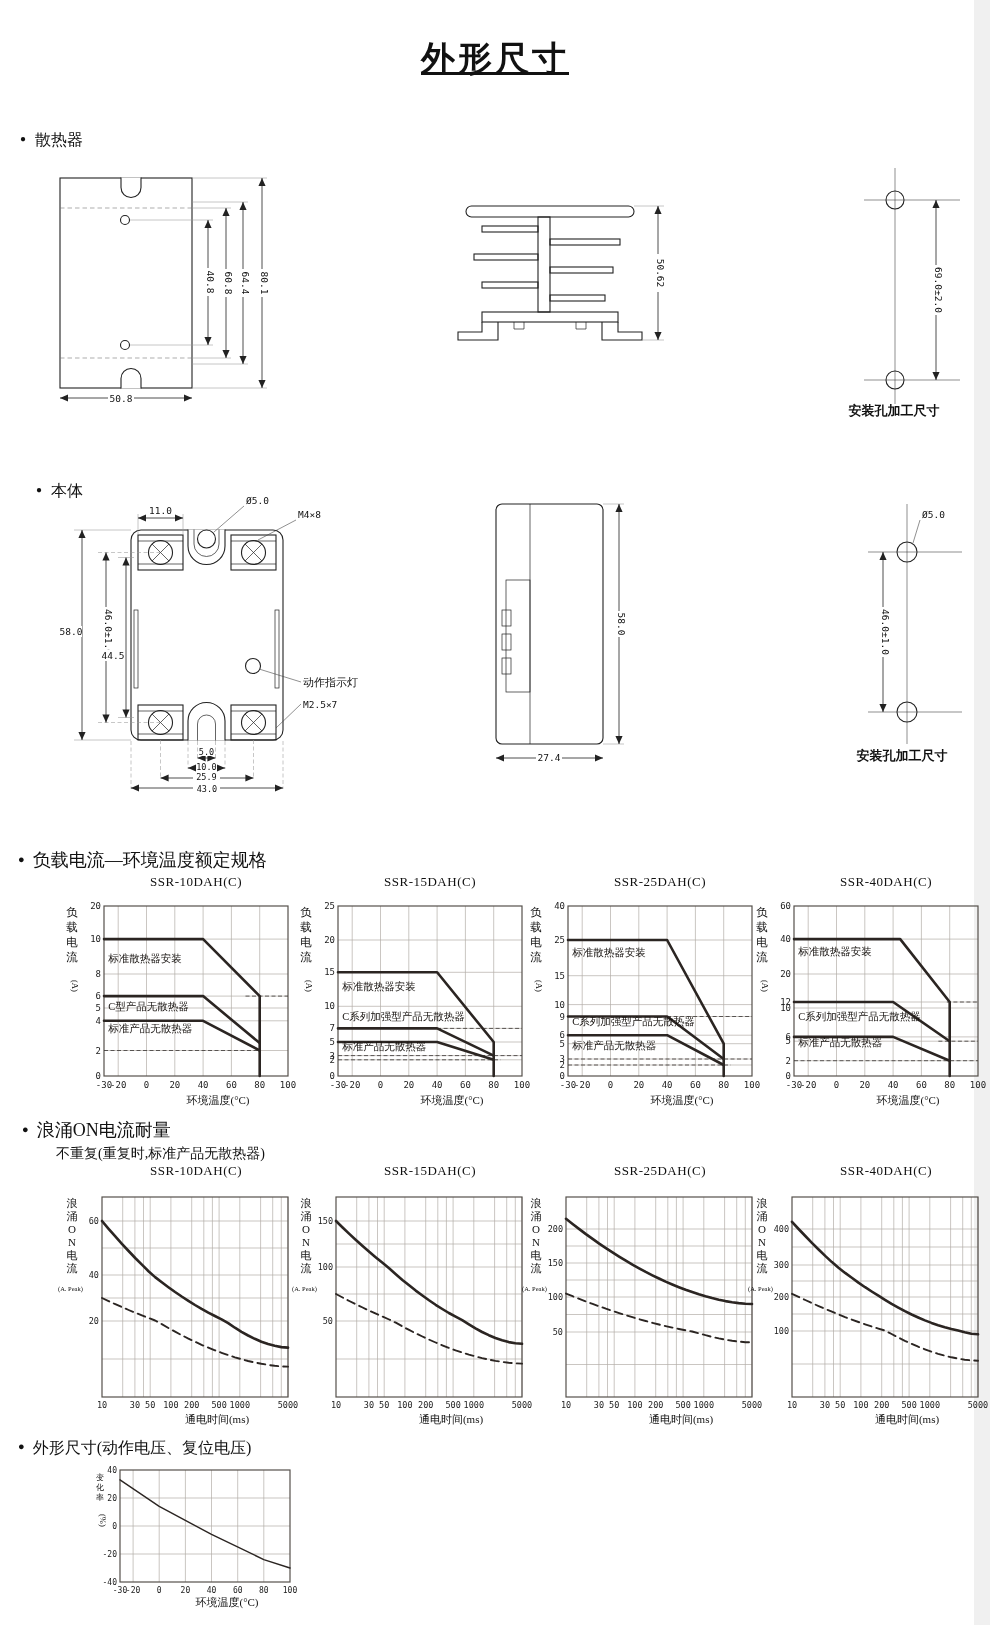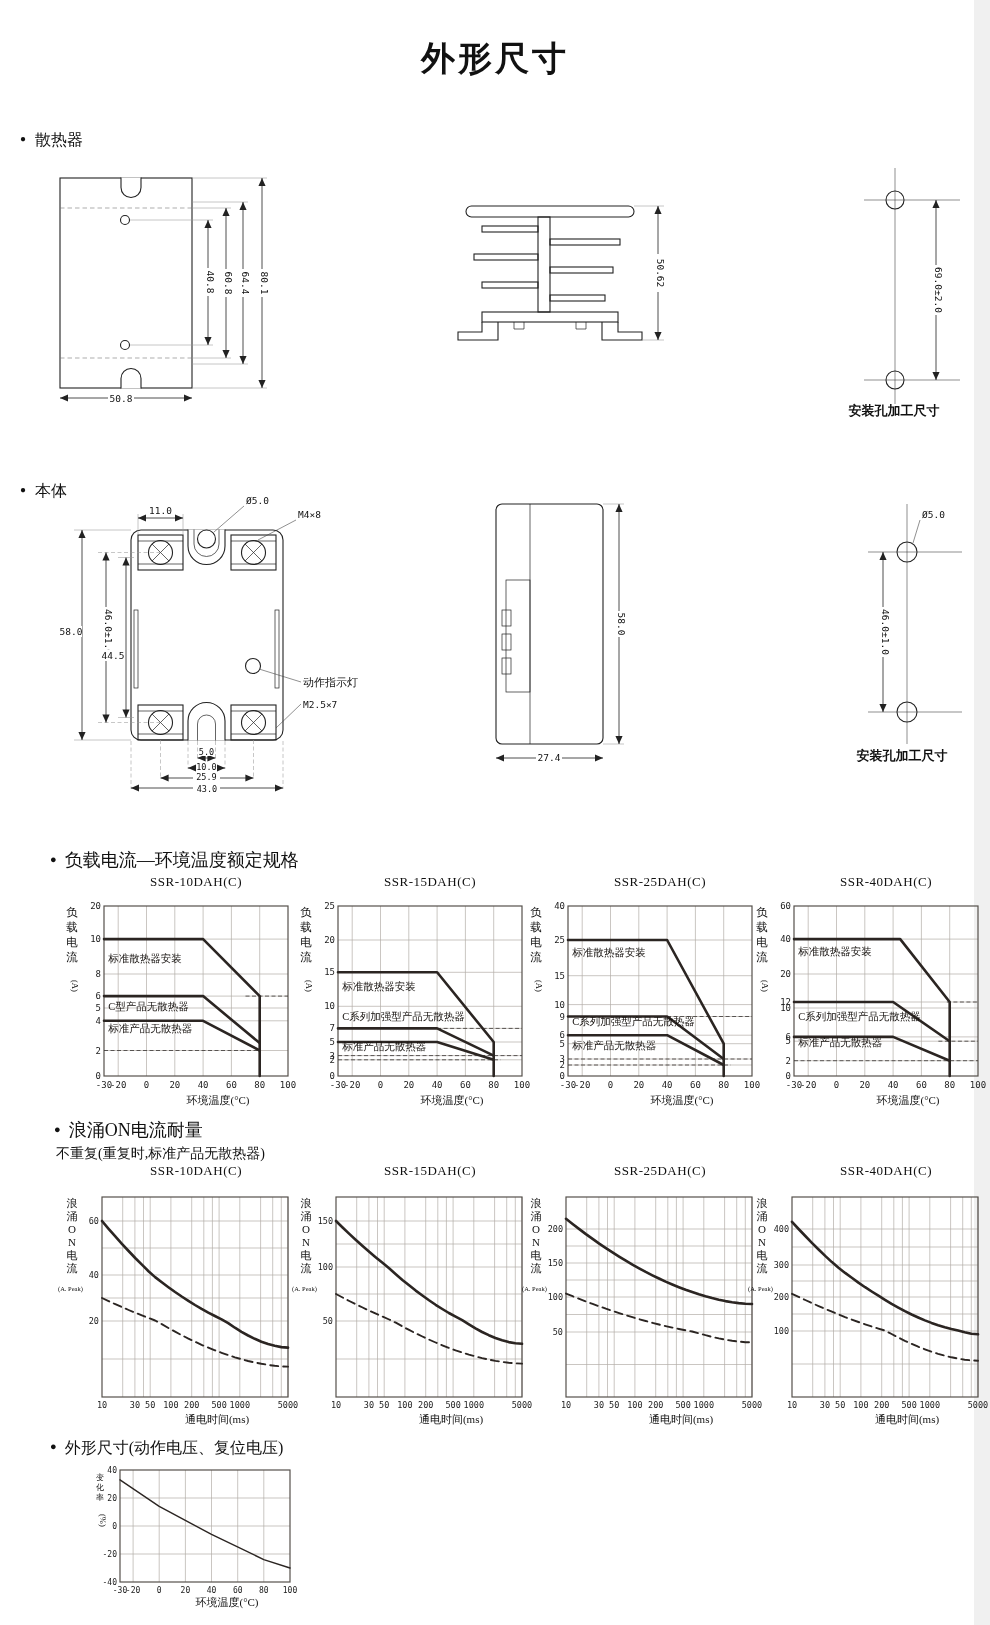--- a/index.html
+++ b/index.html
@@ -1,23 +1,23 @@
 <!DOCTYPE html>
 <html><head>
 <meta charset="utf-8">
 <style>
   html,body{margin:0;padding:0;background:#fff;}
   #page{position:relative;width:990px;height:1625px;background:#ffffff;overflow:hidden;
         font-family:"Liberation Serif","DejaVu Serif",serif;color:#111;}
   .edge{position:absolute;top:0;right:0;width:16px;height:100%;background:#f0f0f0;}
   #title{position:absolute;left:0;top:36px;width:990px;text-align:center;
-         font-size:34px;font-weight:700;letter-spacing:3px;font-family:"Liberation Sans","DejaVu Sans",sans-serif;}
+         font-size:34px;font-weight:700;letter-spacing:3px;font-family:"Liberation Sans","DejaVu Sans",sans-serif;text-decoration:underline;}
   .sec{position:absolute;font-size:16px;white-space:nowrap;text-align:center;}
   .sec .blt{font-size:10px;vertical-align:3px;margin-right:9px;}
-  .hdr{position:absolute;font-size:18px;white-space:nowrap;margin-left:32px;}
+  .hdr{position:absolute;font-size:18px;white-space:nowrap;}
   .hdr .blt{font-size:11px;vertical-align:3px;margin-right:8px;}
   .sub{position:absolute;font-size:14px;white-space:nowrap;}
   .drw{position:absolute;}
   
   .oline{fill:none;stroke:#222;stroke-width:1.1;}
   .oline2{fill:none;stroke:#222;stroke-width:0.7;}
   .slot{fill:#fff;stroke:#222;stroke-width:1.1;}
   .thin{stroke:#444;stroke-width:0.6;}
   .ext{stroke:#999;stroke-width:0.55;}
   .extd{stroke:#999;stroke-width:0.55;stroke-dasharray:4 2.5;}
@@ -131,21 +131,21 @@
     <circle cx="93" cy="38" r="9" class="oline"></circle>
     <circle cx="93" cy="218" r="9" class="oline"></circle>
     <line x1="62" y1="38" x2="158" y2="38" class="thin"></line>
     <line x1="62" y1="218" x2="158" y2="218" class="thin"></line>
     <line x1="134" y1="38" x2="134" y2="218" class="dim"></line>
     <rect x="127" y="103" width="12" height="50" class="lbg"></rect>
     <text x="133" y="128" class="dnum" text-anchor="middle" transform="rotate(90 133 128)">69.0±2.0</text>
     <text x="92" y="253" class="cap" text-anchor="middle">安装孔加工尺寸</text>
   </svg>
 
-  <div class="sec" style="left:20px;top:481px">
+  <div class="sec" style="left:36px;top:481px">
     <span class="blt">●</span><span>本体</span>
   </div>
 
   <svg class="drw" style="left:58px;top:478px" width="310" height="330" viewBox="0 0 310 330">
     <rect x="73" y="52" width="152" height="210" rx="10" class="oline"></rect>
     <use href="#term" x="80" y="57"></use>
     <use href="#term" x="173" y="57"></use>
     <use href="#term" x="80" y="227"></use>
     <use href="#term" x="173" y="227"></use>
     <path d="M130,51.5 V68 a18.5,18.5 0 0 0 37,0 V51.5" class="slot"></path>

